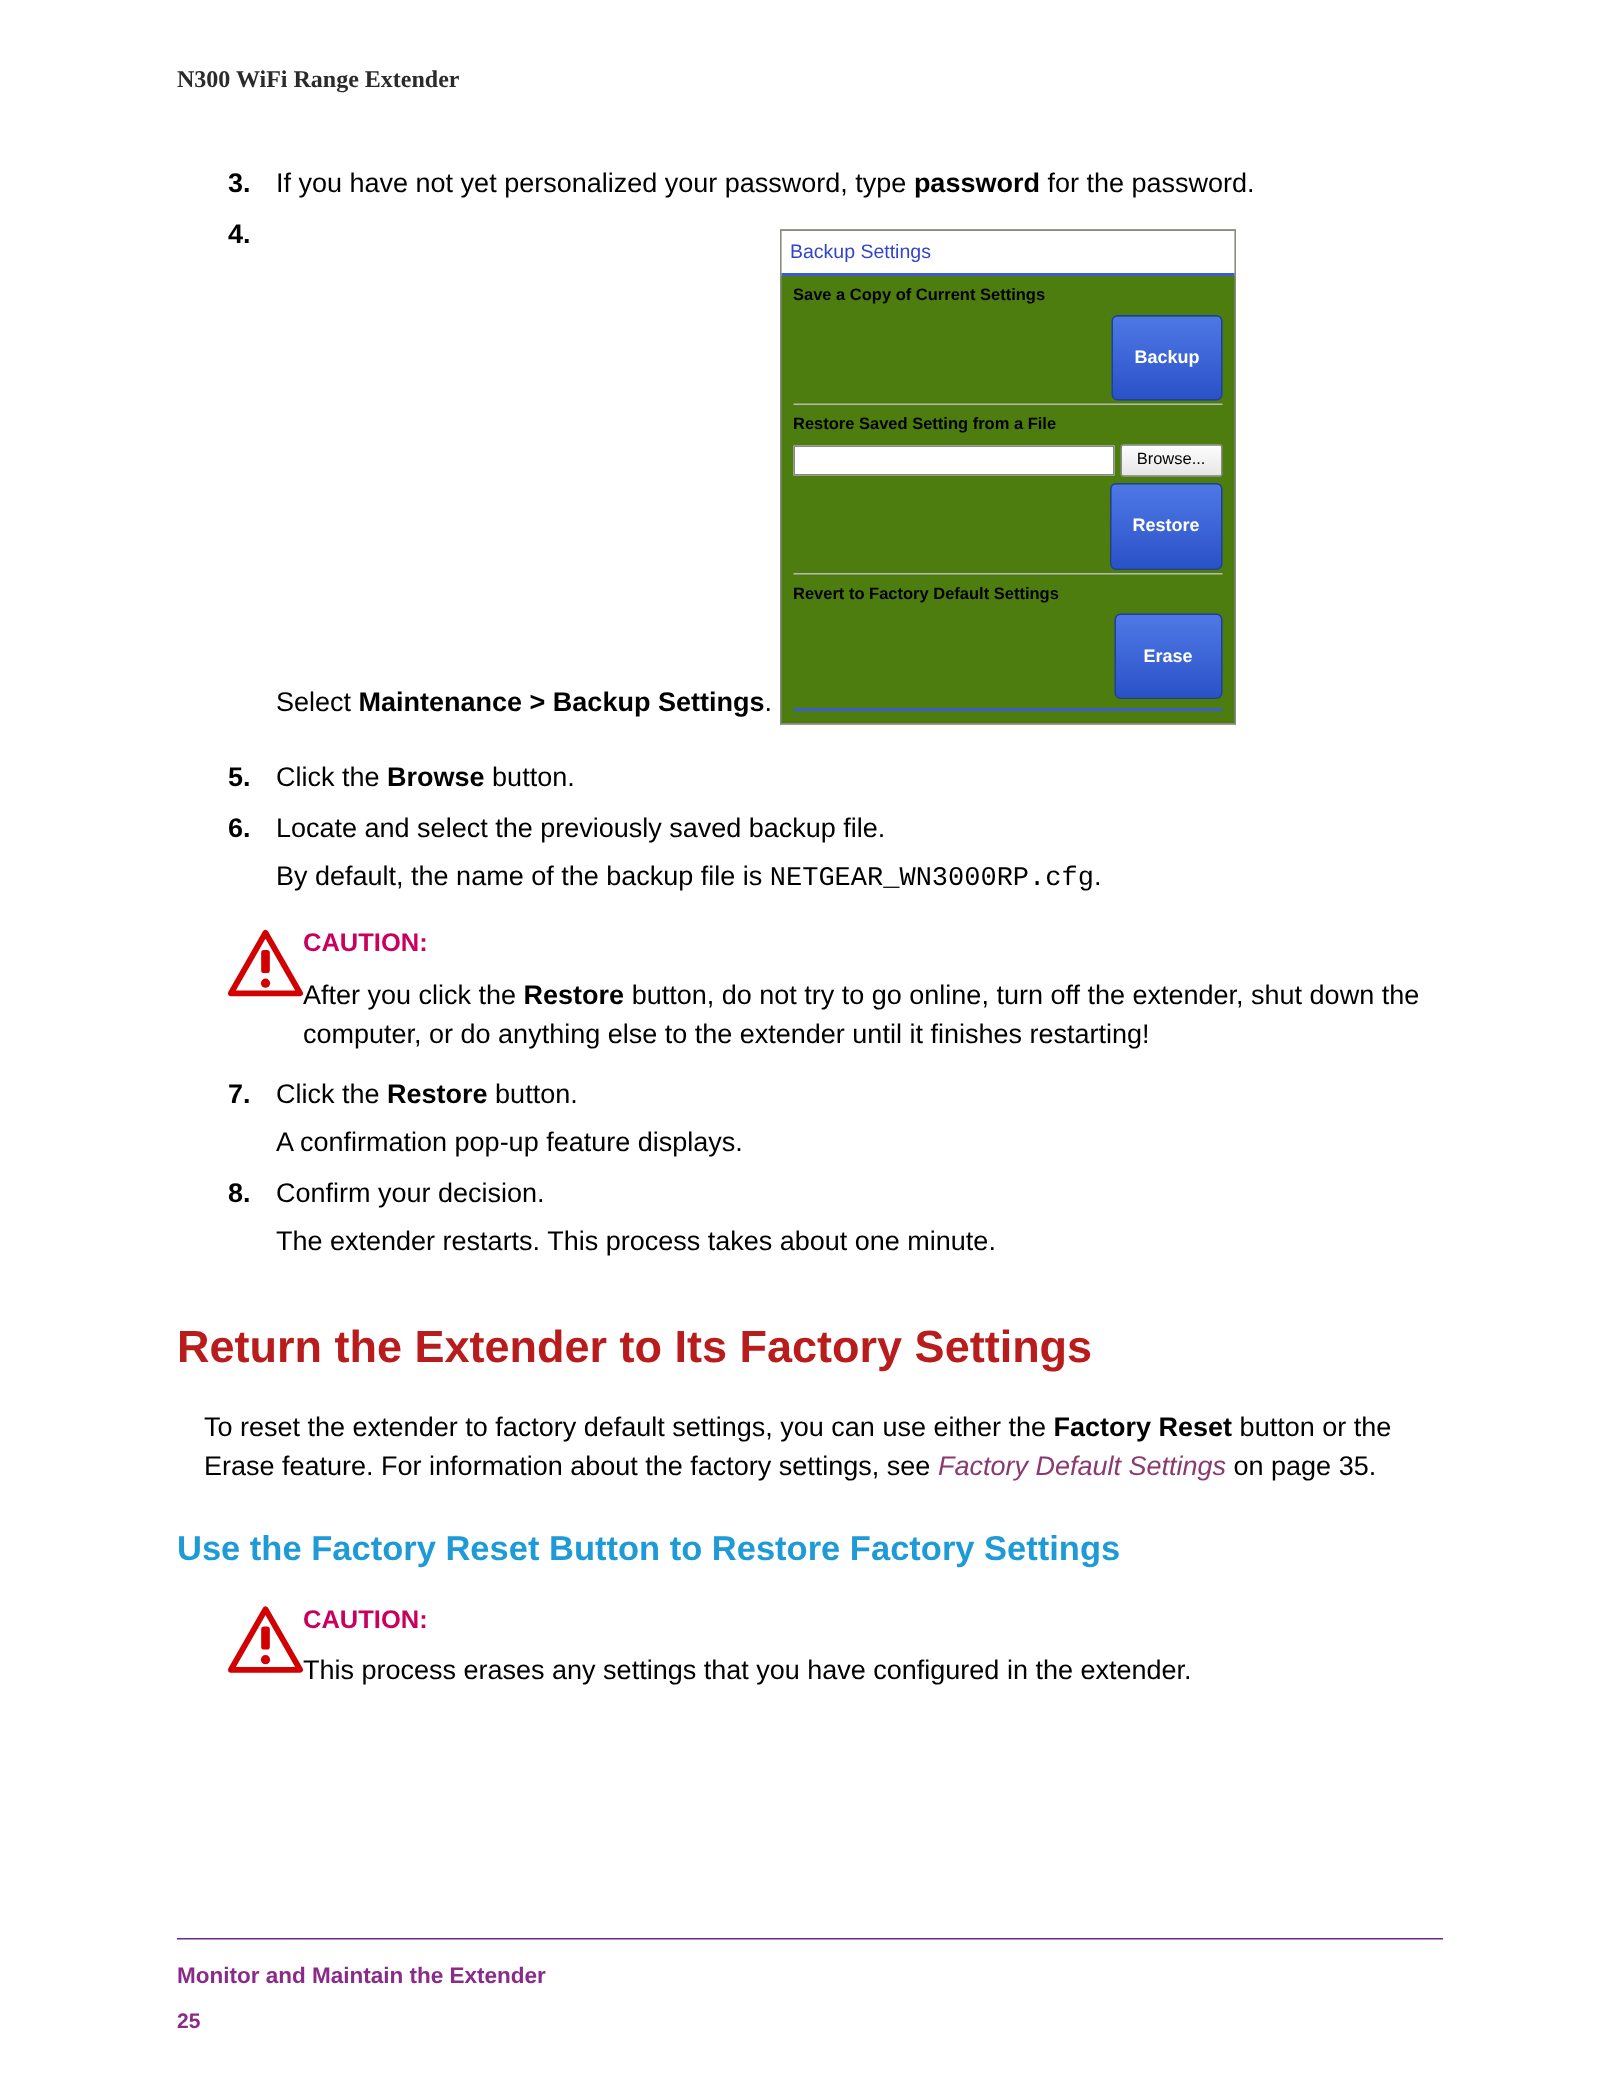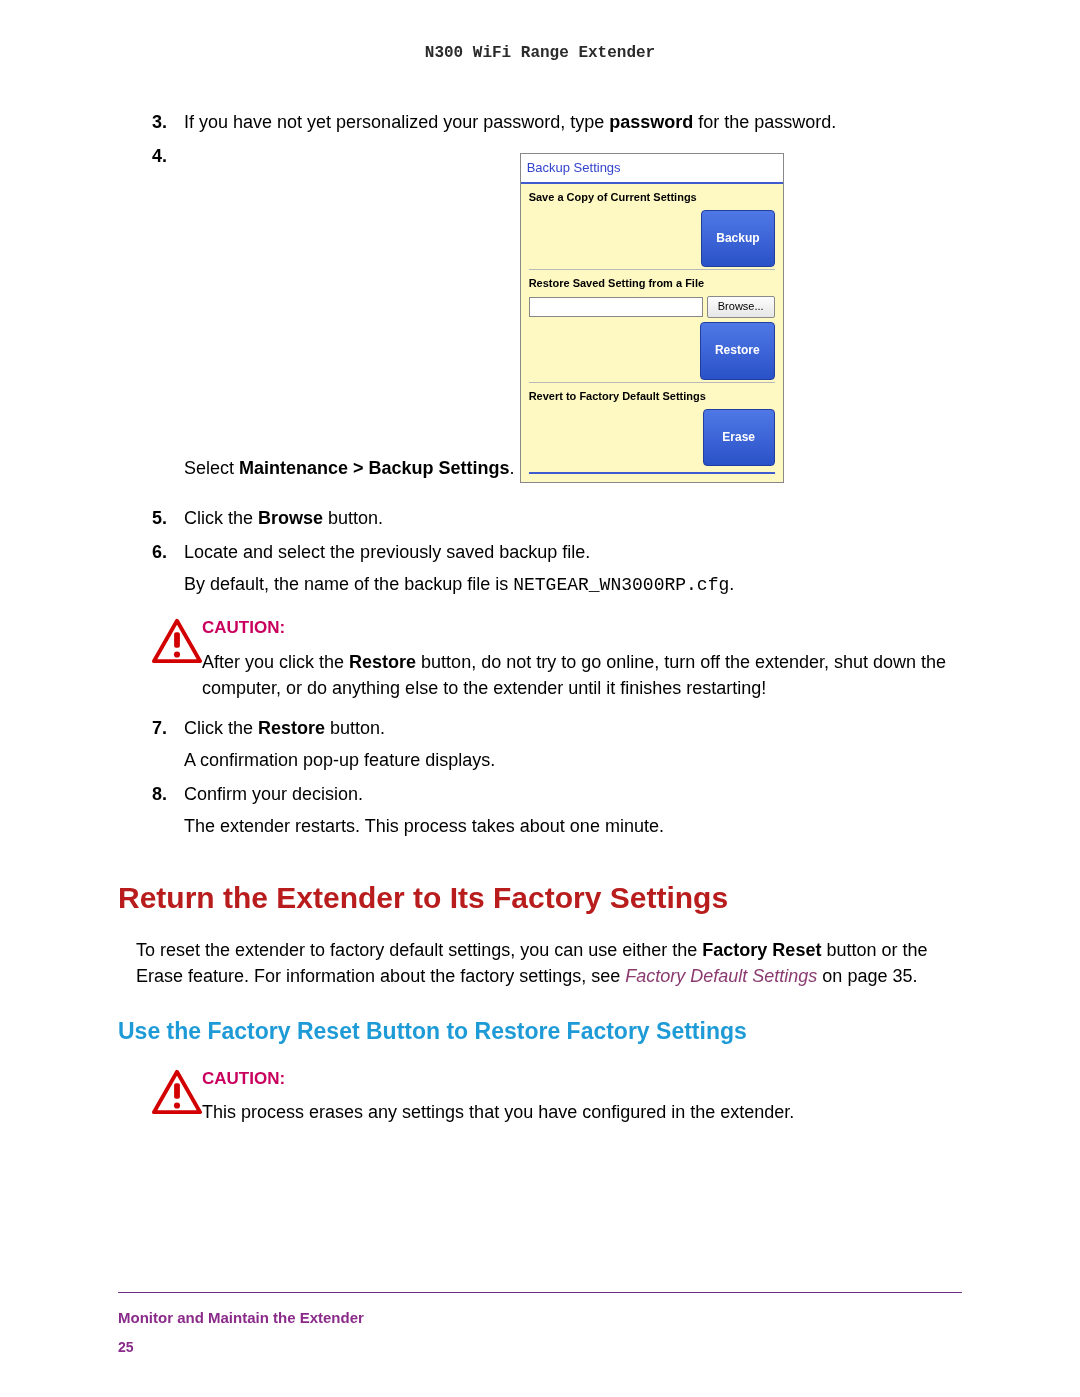--- a/index.html
+++ b/index.html
@@ -11,26 +11,26 @@
     font-family: Arial, Helvetica, sans-serif;
     color: #000;
     font-size: 18px;
     line-height: 1.45;
     position: relative;
   }
   .page {
     padding: 42px 118px 40px 118px;
   }
   .doc-header {
-    text-align: center;
+    text-align: left;
     font-weight: 700;
     font-size: 16px;
     color: #2b2b2b;
     margin-bottom: 44px;
-    font-family: Liberation Mono, monospace;
+    font-family: Liberation Serif, serif;
   }
   ol.steps {
     list-style: none;
     padding: 0;
     margin: 0 0 0 34px;
   }
   ol.steps > li {
     position: relative;
     padding-left: 32px;
     margin-bottom: 8px;
@@ -43,22 +43,22 @@
   }
   ol.steps .sub {
     margin-top: 6px;
   }
   b { font-weight: 700; }
   .mono { font-family: "Courier New", monospace; font-size: 18px; }
 
   
   .figure {
     margin: 10px 0 14px 0;
-    width: 264px;
-    background: #fef9c3;
+    width: 304px;
+    background: #4d7c0f;
     border-top: 1px solid #888;
     border-left: 1px solid #888;
     border-right: 1px solid #888;
     border-bottom: 1px solid #888;
     display: inline-block;
   }
   .figure .titlebar {
     background: #fff;
     color: #3344cc;
     font-size: 13px;

